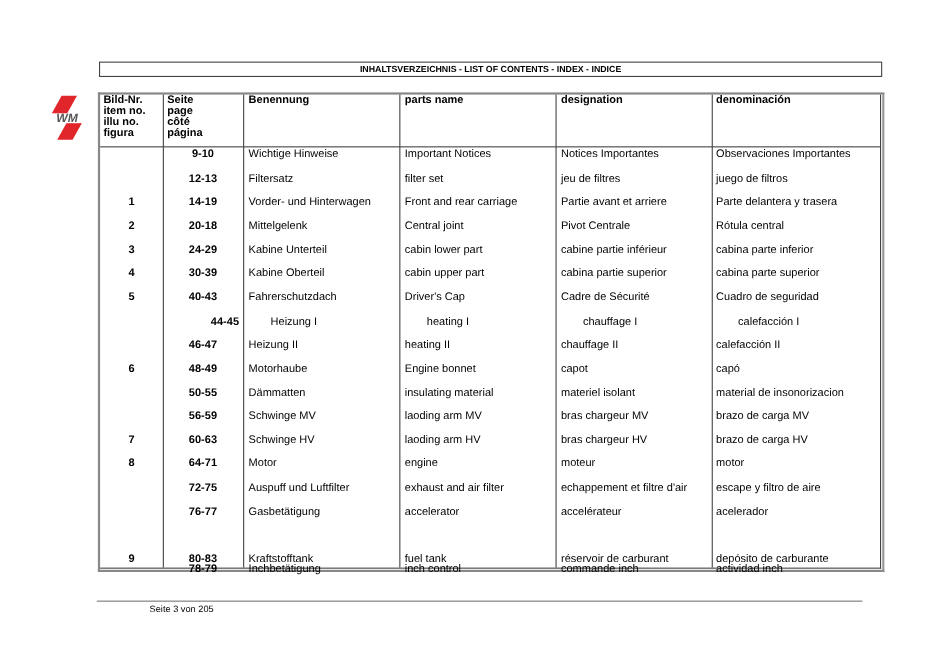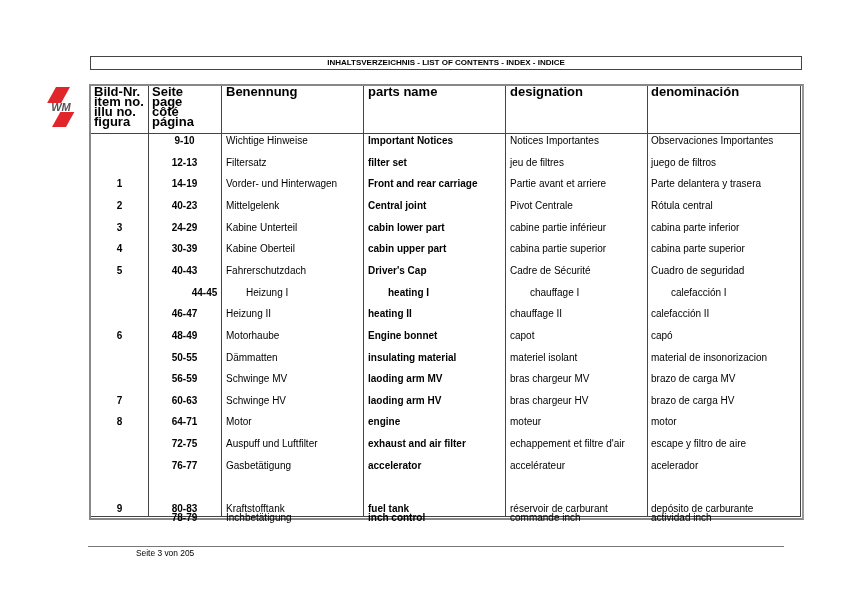--- a/index.html
+++ b/index.html
@@ -25,30 +25,30 @@
       position: absolute; left: 0; top: 0; right: 1px; bottom: 1px;
       border-right: 1px solid #444; border-bottom: 1px solid #444;
     }
     .col-line {
       position: absolute; top: 0; bottom: 0; width: 1px; background: #444;
     }
     .header-line {
       position: absolute; left: 0; right: 0; top: 47px; height: 1px; background: #444;
     }
     .hcell {
-      position: absolute; top: 1px; font-size: 13px; font-weight: bold; line-height: 10px;
+      position: absolute; top: 1px; font-size: 10px; font-weight: bold; line-height: 10px;
     }
     .row {
       position: absolute; left: 0; right: 0; height: 21.6px; font-size: 10px; line-height: 10px;
     }
     .cell { position: absolute; top: 0; white-space: nowrap; }
     .c-num { left: 0; width: 57px; text-align: center; font-weight: bold; }
     .c-page { left: 57px; width: 73px; text-align: center; font-weight: bold; }
     .c-de { left: 135px; }
-    .c-en { left: 277px; font-weight: bold; }
+    .c-en { left: 277px; }
     .c-fr { left: 419px; }
     .c-es { left: 560px; }
     .footer-line {
       position: absolute; left: 88px; top: 546px; width: 696px; height: 1px; background: #777;
     }
     .footer-text {
       position: absolute; left: 100px; top: 548px; font-size: 8.4px; line-height: 10px; margin-left: 36px;
     }
   </style>
 </head>
@@ -111,21 +111,21 @@
         <div class="row" style="top: 93.3px;">
           <div class="cell c-num">1</div>
           <div class="cell c-page">14-19</div>
           <div class="cell c-de">Vorder- und Hinterwagen</div>
           <div class="cell c-en">Front and rear carriage</div>
           <div class="cell c-fr">Partie avant et arriere</div>
           <div class="cell c-es">Parte delantera y trasera</div>
         </div>
         <div class="row" style="top: 114.95px;">
           <div class="cell c-num">2</div>
-          <div class="cell c-page">40-23</div>
+          <div class="cell c-page">20-18</div>
           <div class="cell c-de">Mittelgelenk</div>
           <div class="cell c-en">Central joint</div>
           <div class="cell c-fr">Pivot Centrale</div>
           <div class="cell c-es">Rótula central</div>
         </div>
         <div class="row" style="top: 136.6px;">
           <div class="cell c-num">3</div>
           <div class="cell c-page">24-29</div>
           <div class="cell c-de">Kabine Unterteil</div>
           <div class="cell c-en">cabin lower  part</div>

